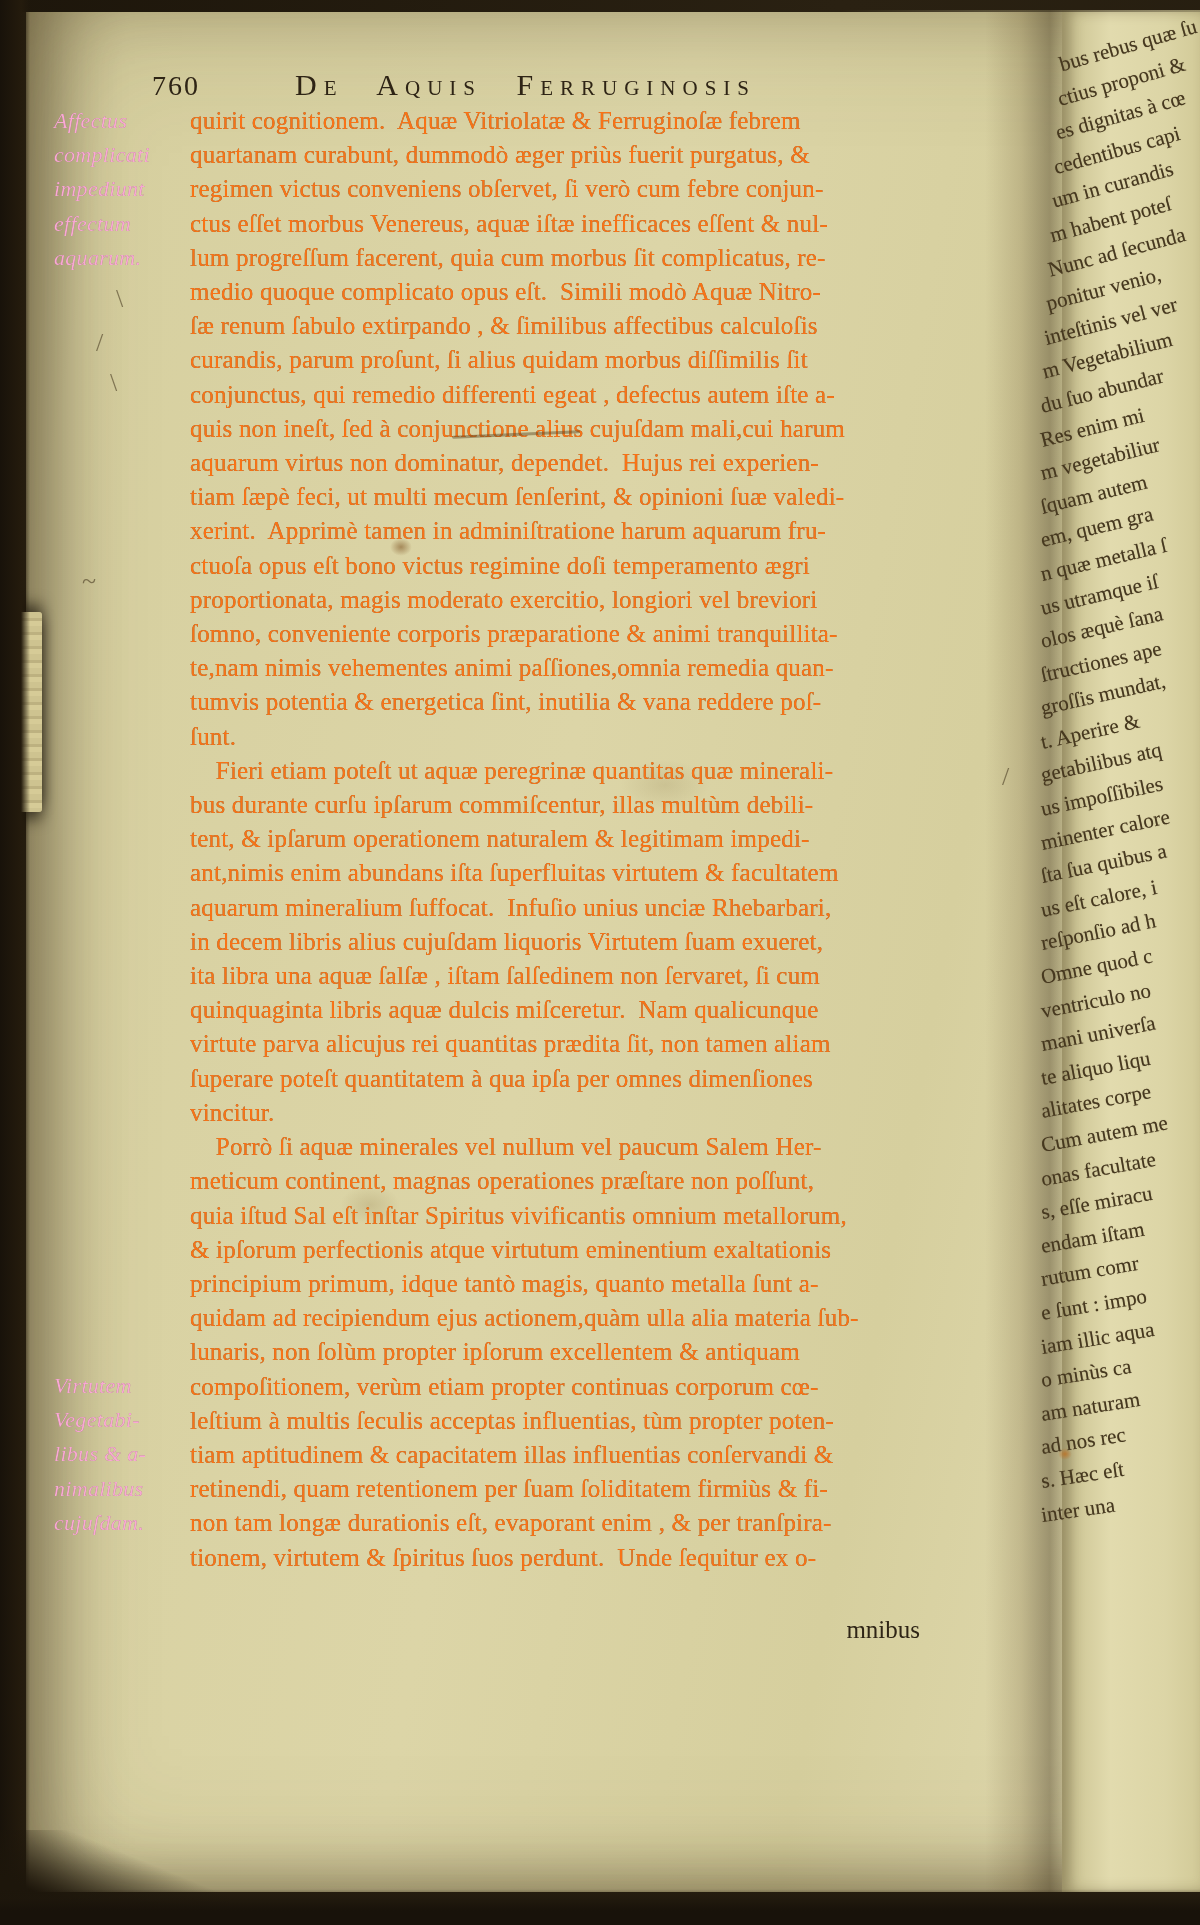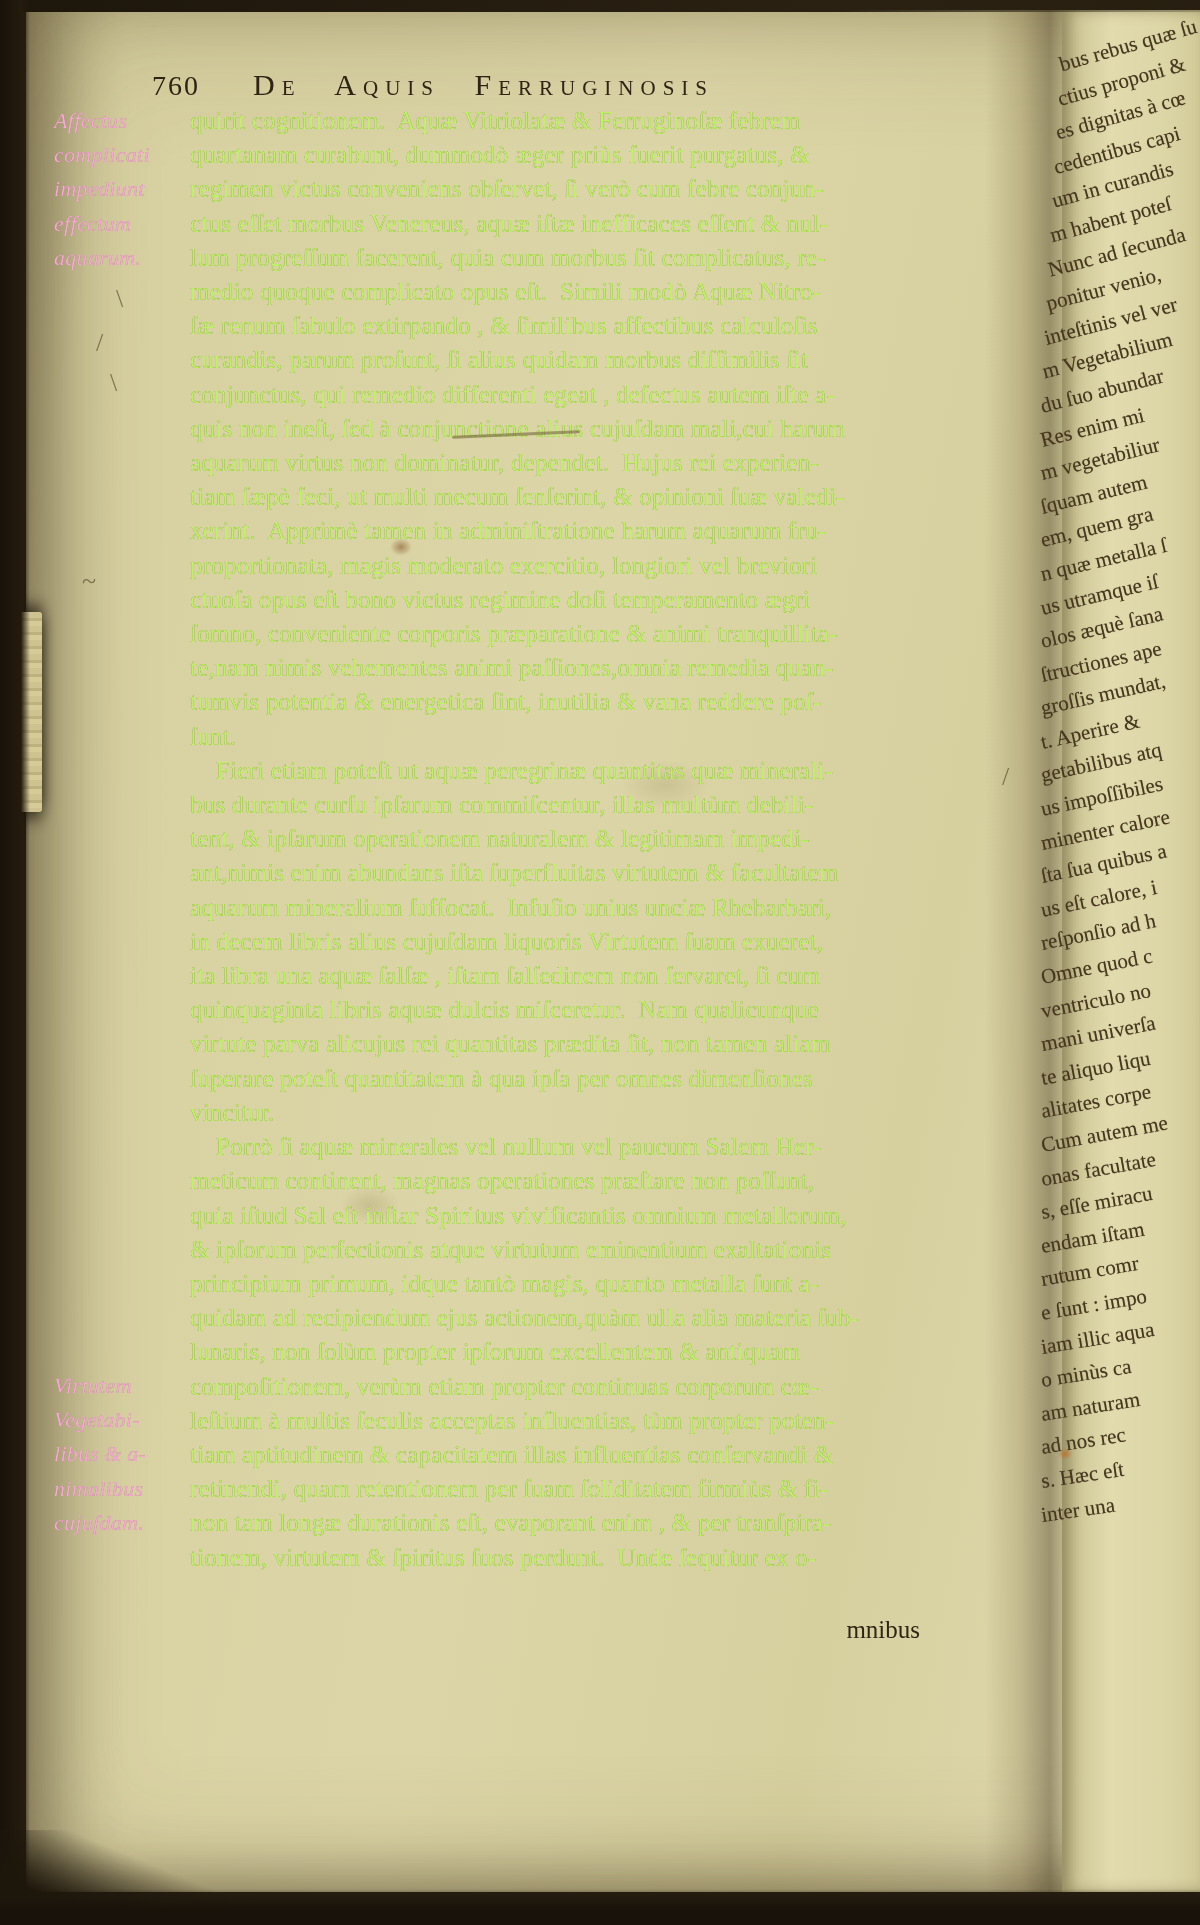--- a/index.html
+++ b/index.html
@@ -37,25 +37,25 @@
   .stack {
     position:absolute; left:0; top:612px; width:42px; height:200px;
     background:repeating-linear-gradient(180deg,#cec390 0 6px,#bdb180 6px 9px,#d6cb97 9px 14px);
     box-shadow:0 -8px 14px rgba(20,15,7,.6), 0 8px 14px rgba(20,15,7,.6);
     border-radius:3px;
   }
   
   .header { position:absolute; left:152px; top:68px; width:820px; white-space:nowrap; color:#2e2415; }
   .pageno { font-size:28px; letter-spacing:2px; display:inline-block; }
   .rtitle {
-    display:inline-block; margin-left:53px; font-size:30px;
+    display:inline-block; margin-left:95px; font-size:30px;
     font-variant:small-caps; letter-spacing:7px; word-spacing:20px; color:#2e2415;
   }
   
-  .bodytext { position:absolute; left:190px; top:104px; width:772px; color:#bef264; }
+  .bodytext { position:absolute; left:190px; top:104px; width:772px; color:#f97316; }
   .bline {
     font-size:25px; line-height:34.2px; white-space:pre; letter-spacing:.2px;
     text-shadow:0 0 .5px rgba(47,37,22,.65);
   }
   .catchword {
     position:absolute; left:190px; top:1616px; width:730px; text-align:right;
     font-size:25px; color:#2f2516; padding-right:28px;
   }
   
   .mnote { position:absolute; left:54px; width:138px; font-style:italic;
@@ -124,22 +124,22 @@
       <div class="bline">ctus eſſet morbus Venereus, aquæ iſtæ inefficaces eſſent &amp; nul-</div>
       <div class="bline">lum progreſſum facerent, quia cum morbus ſit complicatus, re-</div>
       <div class="bline">medio quoque complicato opus eſt.  Simili modò Aquæ Nitro-</div>
       <div class="bline">ſæ renum ſabulo extirpando , &amp; ſimilibus affectibus calculoſis</div>
       <div class="bline">curandis, parum proſunt, ſi alius quidam morbus diſſimilis ſit</div>
       <div class="bline">conjunctus, qui remedio differenti egeat , defectus autem iſte a-</div>
       <div class="bline">quis non ineſt, ſed à conjunctione alius cujuſdam mali,cui harum</div>
       <div class="bline">aquarum virtus non dominatur, dependet.  Hujus rei experien-</div>
       <div class="bline">tiam ſæpè feci, ut multi mecum ſenſerint, &amp; opinioni ſuæ valedi-</div>
       <div class="bline">xerint.  Apprimè tamen in adminiſtratione harum aquarum fru-</div>
+      <div class="bline">ctuoſa opus eſt bono victus regimine doſi temperamento ægri</div>
       <div class="bline">proportionata, magis moderato exercitio, longiori vel breviori</div>
-      <div class="bline">ctuoſa opus eſt bono victus regimine doſi temperamento ægri</div>
       <div class="bline">ſomno, conveniente corporis præparatione &amp; animi tranquillita-</div>
       <div class="bline">te,nam nimis vehementes animi paſſiones,omnia remedia quan-</div>
       <div class="bline">tumvis potentia &amp; energetica ſint, inutilia &amp; vana reddere poſ-</div>
       <div class="bline">ſunt.</div>
       <div class="bline">    Fieri etiam poteſt ut aquæ peregrinæ quantitas quæ minerali-</div>
       <div class="bline">bus durante curſu ipſarum commiſcentur, illas multùm debili-</div>
       <div class="bline">tent, &amp; ipſarum operationem naturalem &amp; legitimam impedi-</div>
       <div class="bline">ant,nimis enim abundans iſta ſuperfluitas virtutem &amp; facultatem</div>
       <div class="bline">aquarum mineralium ſuffocat.  Infuſio unius unciæ Rhebarbari,</div>
       <div class="bline">in decem libris alius cujuſdam liquoris Virtutem ſuam exueret,</div>

